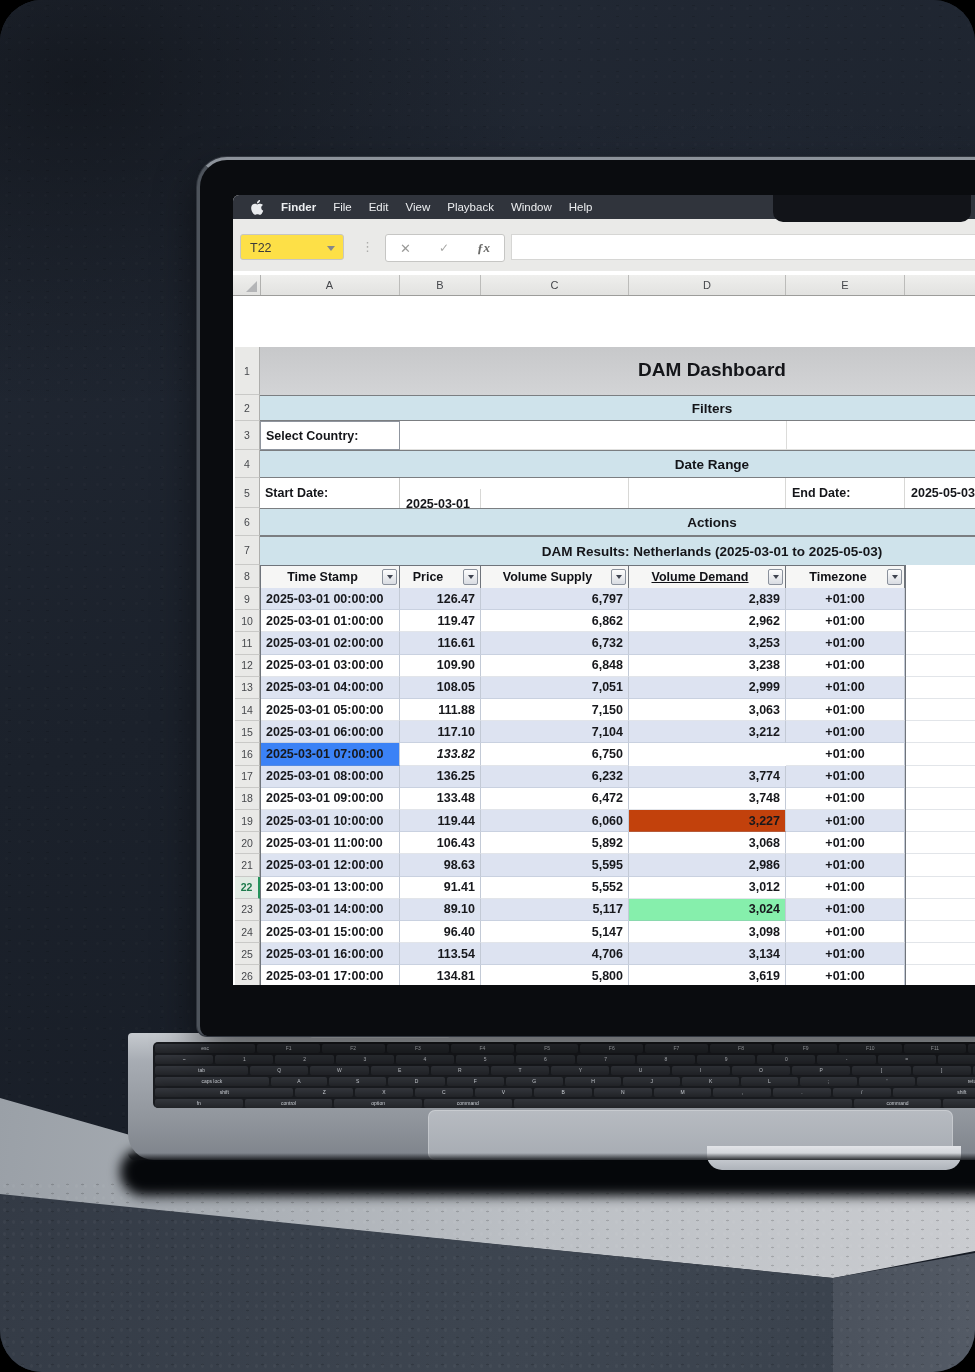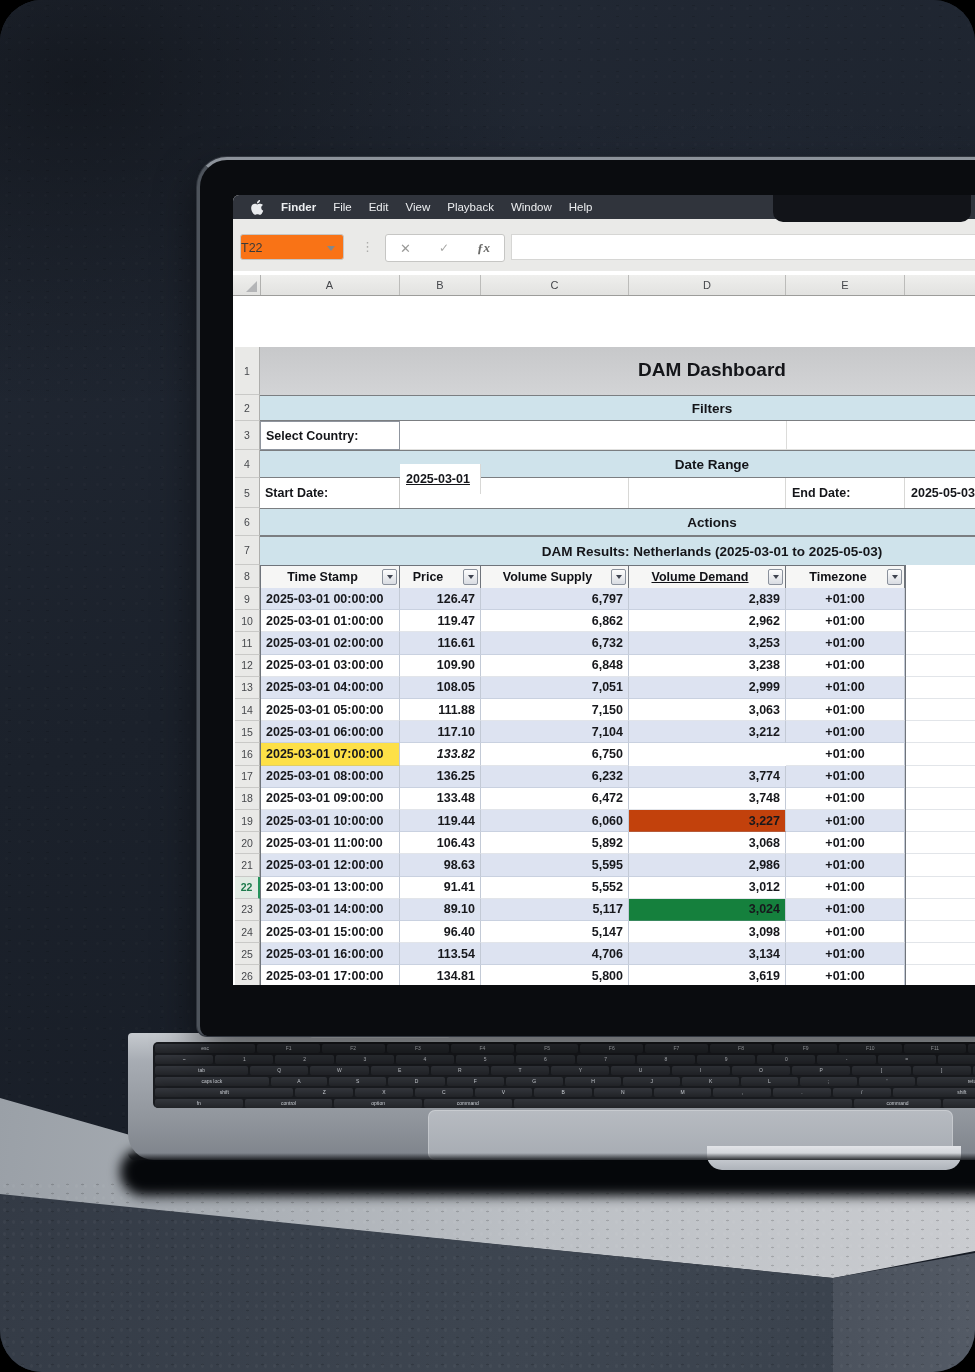--- a/index.html
+++ b/index.html
@@ -56,22 +56,22 @@
   
   .menubar{position:absolute;left:0;top:0;width:100%;height:24px;background:#30343c;display:flex;align-items:center;gap:17px;padding-left:18px;box-sizing:border-box;z-index:5;}
   .menubar .mi{color:#eceef0;font-size:11.5px;}
   .menubar .mi.app{font-weight:700;}
   .apple{width:13px;height:15px;display:block;}
   .notch{position:absolute;left:540px;top:0;width:198px;height:27px;background:#121419;border-radius:0 0 10px 10px;z-index:6;}
 
   
   .excel{position:absolute;left:0;top:24px;width:100%;height:766px;background:#fff;}
   .toolbar{position:absolute;left:0;top:0;width:100%;height:52px;background:#eaeae8;border-bottom:1px solid #d2d2d0;}
-  .namebox{position:absolute;left:7px;top:15px;width:104px;height:26px;background:#f97316;border:1px solid #c6c6c4;border-radius:3px;
-    font-size:12.5px;color:#3a3a3a;line-height:26px;box-sizing:border-box;}
+  .namebox{position:absolute;left:7px;top:15px;width:104px;height:26px;background:#fde047;border:1px solid #c6c6c4;border-radius:3px;
+    font-size:12.5px;color:#3a3a3a;line-height:26px;padding-left:9px;box-sizing:border-box;}
   .namebox .dd{position:absolute;right:8px;top:11px;width:0;height:0;border-left:4px solid transparent;border-right:4px solid transparent;border-top:5px solid #85878a;}
   .tb-dots{position:absolute;left:128px;top:15px;height:26px;line-height:26px;color:#aeaeac;font-size:13px;}
   .fx-group{position:absolute;left:152px;top:15px;width:118px;height:26px;background:#fff;border:1px solid #c6c6c4;border-radius:3px;
     display:flex;align-items:center;justify-content:space-around;}
   .fx-group .x{color:#9a9a98;font-size:13px;}
   .fx-group .ck{color:#a8a8a6;font-size:12px;}
   .fx-group .fx{color:#6a6a68;font-size:13px;font-style:italic;font-family:"Liberation Serif","DejaVu Serif",serif;font-weight:700;}
   .formula{position:absolute;left:278px;top:15px;width:560px;height:26px;background:#fff;border:1px solid #d6d6d4;box-sizing:border-box;}
 
   
@@ -267,21 +267,21 @@
 
           
           <div class="fcell" style="left:27px;top:150px;width:140px;height:29px;padding-left:5px;border:1px solid #8f959e;">Select Country:</div>
           <div class="fcell" style="left:167px;top:150px;width:663px;height:29px;border-bottom:1px solid #e0e0de;"></div>
           <div class="fcell" style="left:553px;top:150px;width:1px;height:29px;border-right:1px solid #dcdcda;"></div>
 
           <div class="band-blue" style="top:179px;height:28px;">Date Range</div>
 
           
           <div class="fcell" style="left:27px;top:207px;width:140px;height:30px;padding-left:5px;border-right:1px solid #c9c9c7;">Start Date:</div>
-          <div class="fcell al" style="left:167px;top:193px;width:81px;height:30px;font-weight:600;text-decoration:underline;">2025-03-01</div>
+          <div class="fcell al" style="left:167px;top:218px;width:81px;height:30px;font-weight:600;text-decoration:underline;">2025-03-01</div>
           <div class="fcell" style="left:248px;top:207px;width:148px;height:30px;"></div>
           <div class="fcell" style="left:396px;top:207px;width:157px;height:30px;"></div>
           <div class="fcell" style="left:553px;top:207px;width:119px;height:30px;padding-left:6px;">End Date:</div>
           <div class="fcell al" style="left:672px;top:207px;width:158px;height:30px;font-weight:600;border-right:none;">2025-05-03</div>
 
           <div class="band-blue" style="top:237px;height:28px;">Actions</div>
           <div class="band-blue" style="top:265px;height:29px;border-bottom:none;">DAM Results: Netherlands (2025-03-01 to 2025-05-03)</div>
 
           <span id="table-headers"><div class="th" style="left: 27px; width: 140px; top: 294px; height: 23px;">
                 <span style="padding-right: 14px;">Time Stamp</span>
@@ -352,21 +352,21 @@
                 <div class="dcell ac" style="left: 526px; width: 119px; background: rgb(255, 255, 255);">+01:00</div>
                 <div class="dcell fpad" style="left: 645px; width: 158px;"></div>
               </div><div class="drow" style="top: 450.2px; height: 22.2px;">
                 <div class="dcell al" style="left: 0px; width: 140px; background: rgb(221, 227, 241);">2025-03-01 06:00:00</div>
                 <div class="dcell ar" style="left: 140px; width: 81px; background: rgb(221, 227, 241);">117.10</div>
                 <div class="dcell ar" style="left: 221px; width: 148px; background: rgb(221, 227, 241);">7,104</div>
                 <div class="dcell ar" style="left: 369px; width: 157px; background: rgb(221, 227, 241);">3,212</div>
                 <div class="dcell ac" style="left: 526px; width: 119px; background: rgb(221, 227, 241);">+01:00</div>
                 <div class="dcell fpad" style="left: 645px; width: 158px;"></div>
               </div><div class="drow" style="top: 472.4px; height: 22.2px;">
-                <div class="dcell al" style="left: 0px; width: 140px; background: #fde047;">2025-03-01 07:00:00</div>
+                <div class="dcell al" style="left: 0px; width: 140px; background: #3b82f6;">2025-03-01 07:00:00</div>
                 <div class="dcell ar" style="left: 140px; width: 81px; background: rgb(255, 255, 255); font-style: italic;">133.82</div>
                 <div class="dcell ar" style="left: 221px; width: 148px; background: rgb(255, 255, 255);">6,750</div>
                 <div class="dcell ar" style="left: 369px; width: 157px; background: rgb(255, 255, 255); margin-top: 40px;">3,281</div>
                 <div class="dcell ac" style="left: 526px; width: 119px; background: rgb(255, 255, 255);">+01:00</div>
                 <div class="dcell fpad" style="left: 645px; width: 158px;"></div>
               </div><div class="drow" style="top: 494.6px; height: 22.2px;">
                 <div class="dcell al" style="left: 0px; width: 140px; background: rgb(221, 227, 241);">2025-03-01 08:00:00</div>
                 <div class="dcell ar" style="left: 140px; width: 81px; background: rgb(221, 227, 241);">136.25</div>
                 <div class="dcell ar" style="left: 221px; width: 148px; background: rgb(221, 227, 241);">6,232</div>
                 <div class="dcell ar" style="left: 369px; width: 157px; background: rgb(221, 227, 241);">3,774</div>
@@ -404,21 +404,21 @@
                 <div class="dcell al" style="left: 0px; width: 140px; background: rgb(255, 255, 255);">2025-03-01 13:00:00</div>
                 <div class="dcell ar" style="left: 140px; width: 81px; background: rgb(255, 255, 255);">91.41</div>
                 <div class="dcell ar" style="left: 221px; width: 148px; background: rgb(255, 255, 255);">5,552</div>
                 <div class="dcell ar" style="left: 369px; width: 157px; background: rgb(255, 255, 255);">3,012</div>
                 <div class="dcell ac" style="left: 526px; width: 119px; background: rgb(255, 255, 255);">+01:00</div>
                 <div class="dcell fpad" style="left: 645px; width: 158px;"></div>
               </div><div class="drow" style="top: 627.8px; height: 22.2px;">
                 <div class="dcell al" style="left: 0px; width: 140px; background: rgb(221, 227, 241);">2025-03-01 14:00:00</div>
                 <div class="dcell ar" style="left: 140px; width: 81px; background: rgb(221, 227, 241);">89.10</div>
                 <div class="dcell ar" style="left: 221px; width: 148px; background: rgb(221, 227, 241);">5,117</div>
-                <div class="dcell ar" style="left: 369px; width: 157px; background: #15803d;">3,024</div>
+                <div class="dcell ar" style="left: 369px; width: 157px; background: #86efac;">3,024</div>
                 <div class="dcell ac" style="left: 526px; width: 119px; background: rgb(221, 227, 241);">+01:00</div>
                 <div class="dcell fpad" style="left: 645px; width: 158px;"></div>
               </div><div class="drow" style="top: 650px; height: 22.2px;">
                 <div class="dcell al" style="left: 0px; width: 140px; background: rgb(255, 255, 255);">2025-03-01 15:00:00</div>
                 <div class="dcell ar" style="left: 140px; width: 81px; background: rgb(255, 255, 255);">96.40</div>
                 <div class="dcell ar" style="left: 221px; width: 148px; background: rgb(255, 255, 255);">5,147</div>
                 <div class="dcell ar" style="left: 369px; width: 157px; background: rgb(255, 255, 255);">3,098</div>
                 <div class="dcell ac" style="left: 526px; width: 119px; background: rgb(255, 255, 255);">+01:00</div>
                 <div class="dcell fpad" style="left: 645px; width: 158px;"></div>
               </div><div class="drow" style="top: 672.2px; height: 22.2px;">

